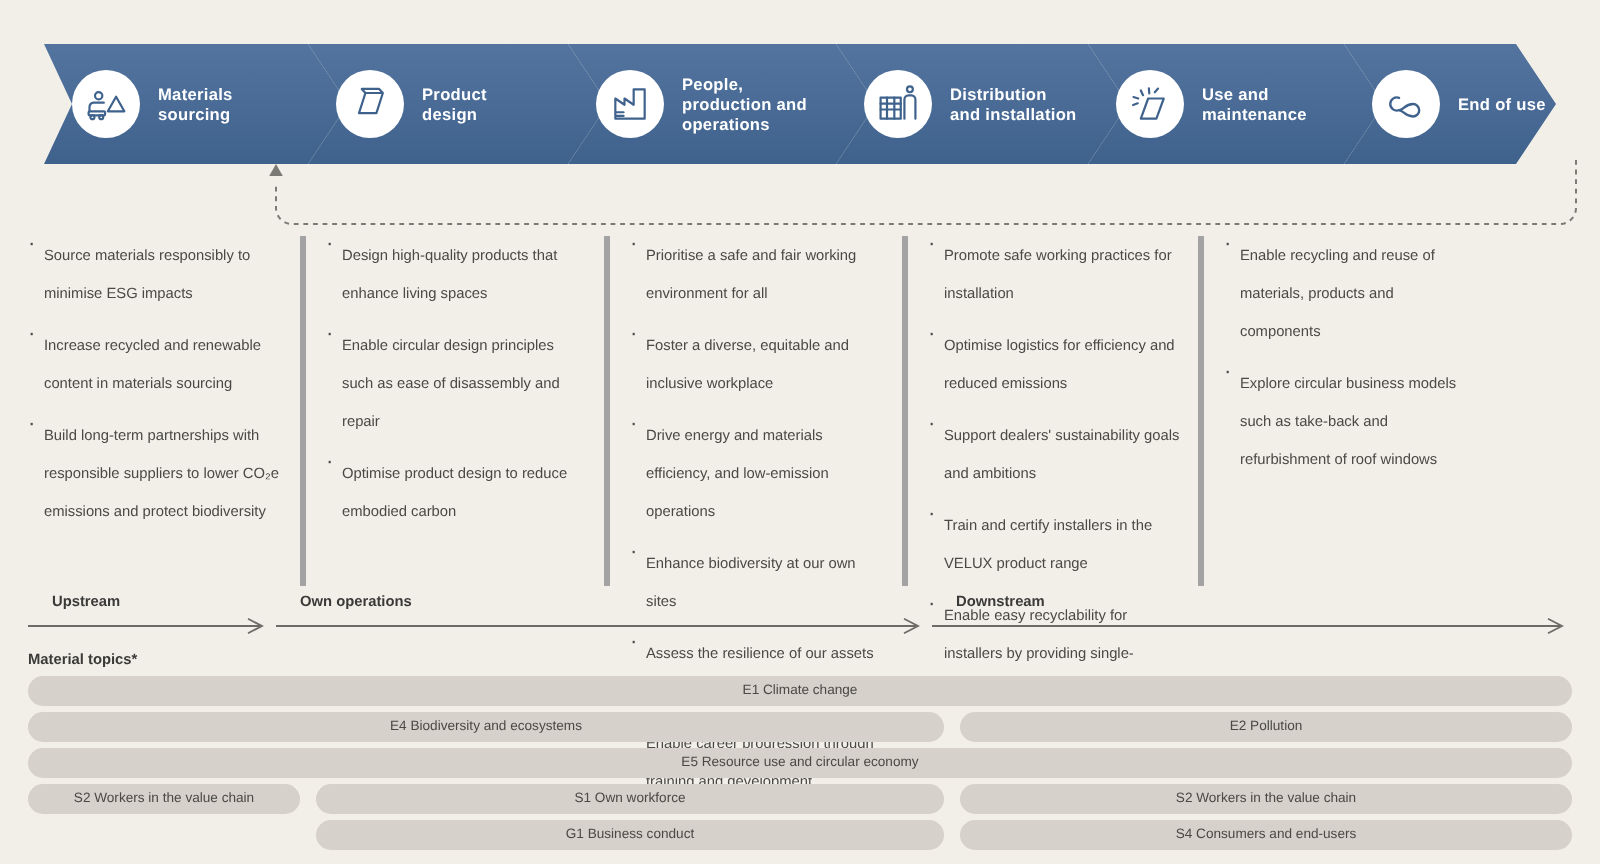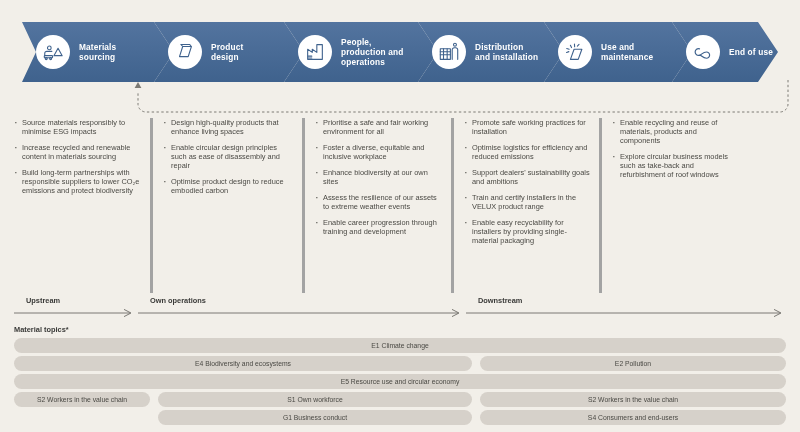--- a/index.html
+++ b/index.html
@@ -33,21 +33,21 @@
   
   .loop{position:absolute;left:120px;top:78px;width:672px;height:40px;}
 
   
   .cols{position:absolute;left:14px;top:118px;width:780px;height:175px;display:flex;}
   .col{position:relative;padding-right:8px;}
   .col+.col{border-left:3px solid #a3a3a3;padding-left:10px;}
   .col ul{margin:0;padding:0;list-style:none;}
   .col li{
     position:relative;padding-left:8px;margin-bottom:7px;
-    font-size:7.4px;line-height:9px;color:#4a4944;
+    font-size:7.4px;line-height:19px;color:#4a4944;
   }
   .col li:before{
     content:"·";position:absolute;left:0;top:-1px;
     font-size:11px;line-height:11px;color:#4a4944;
   }
   .c1{width:128px}.c2{width:131px}.c3{width:128px}
   .c4{width:127px}.c5{width:130px}.c6{width:124px}
 
   
   .axes{position:absolute;left:14px;top:296px;width:772px;height:24px;}
@@ -174,20 +174,21 @@
       <ul>
           <li>Design high-quality products that enhance living spaces</li>
           <li>Enable circular design principles such as ease of disassembly and repair</li>
           <li>Optimise product design to reduce embodied carbon</li>
         </ul>
     </div>
     <div class="col c3">
       <ul>
           <li>Prioritise a safe and fair working environment for all</li>
           <li>Foster a diverse, equitable and inclusive workplace</li>
+          <li>Drive energy and materials efficiency, and low-emission operations</li>
           <li>Enhance biodiversity at our own sites</li>
           <li>Assess the resilience of our assets to extreme weather events</li>
           <li>Enable career progression through training and development</li>
         </ul>
     </div>
     <div class="col c4">
       <ul>
           <li>Promote safe working practices for installation</li>
           <li>Optimise logistics for efficiency and reduced emissions</li>
           <li>Support dealers' sustainability goals and ambitions</li>

